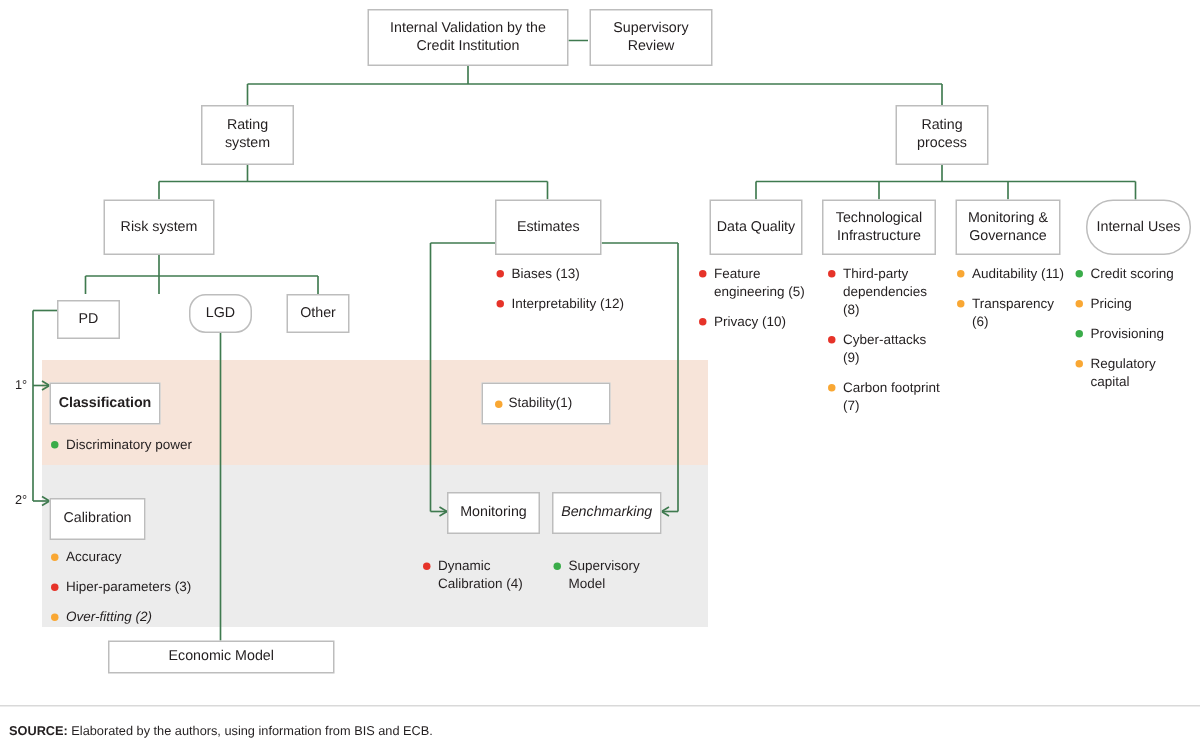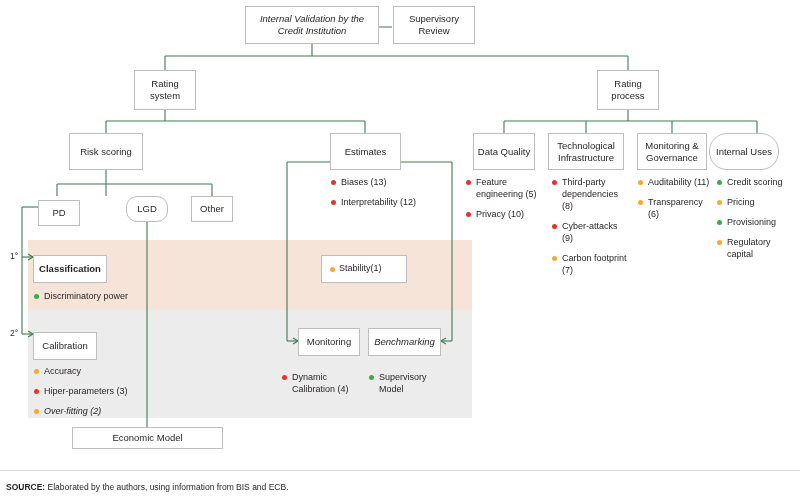--- a/index.html
+++ b/index.html
@@ -149,29 +149,29 @@
 
       <path d="M628,110 L628,121"></path>
       <path d="M504,121 L757,121"></path>
       <path d="M504,121 L504,133"></path>
       <path d="M586,121 L586,133"></path>
       <path d="M672,121 L672,133"></path>
       <path d="M757,121 L757,133"></path>
     </g>
   </svg>
 
-  <div class="box" id="box-internal-validation" style="left:245px; top:6px; width:134px; height:38px;font-style:italic;">Internal Validation by the Credit Institution</div>
+  <div class="box" id="box-internal-validation" style="left:245px; top:6px; width:134px; height:38px;">Internal Validation by the Credit Institution</div>
 
   <div class="box" id="box-supervisory-review" style="left:393px; top:6px; width:82px; height:38px;">Supervisory Review</div>
 
   <div class="box" id="box-rating-system" style="left:134px; top:70px; width:62px; height:40px;">Rating system</div>
 
   <div class="box" id="box-rating-process" style="left:597px; top:70px; width:62px; height:40px;">Rating process</div>
 
-  <div class="box" id="box-risk-factors" style="left:69px; top:133px; width:74px; height:37px;">Risk scoring</div>
+  <div class="box" id="box-risk-factors" style="left:69px; top:133px; width:74px; height:37px;">Risk system</div>
 
   <div class="box" id="box-estimates" style="left:330px; top:133px; width:71px; height:37px;">Estimates</div>
 
   <div class="box" id="box-pd" style="left:38px; top:200px; width:42px; height:26px;">PD</div>
 
   <div class="box" id="box-lgd" style="left:126px; top:196px; width:42px; height:26px;border-radius:11px;">LGD</div>
 
   <div class="box" id="box-other" style="left:191px; top:196px; width:42px; height:26px;">Other</div>
 
   <div class="box" id="box-classification" style="left:33px; top:255px; width:74px; height:28px;font-weight:bold;">Classification</div>
@@ -183,21 +183,21 @@
   <div class="box" id="box-economic-model" style="left:72px; top:427px; width:151px; height:22px;">Economic Model</div>
 
   <div class="box italic" id="box-benchmarking" style="left:368px; top:328px; width:73px; height:28px;">Benchmarking</div>
 
   <div class="box" id="box-data-quality" style="left:473px; top:133px; width:62px; height:37px;">Data Quality</div>
 
   <div class="box" id="box-tech-infrastructure" style="left:548px; top:133px; width:76px; height:37px;">Technological Infrastructure</div>
 
   <div class="box" id="box-monitoring" style="left:637px; top:133px; width:70px; height:37px;">Monitoring &amp; Governance</div>
 
-  <div class="box" id="box-internal-uses" style="left:709px; top:133px; width:70px; height:37px;border-radius:18px;">Internal Uses</div>
+  <div class="box" id="box-internal-uses" style="left:724px; top:133px; width:70px; height:37px;border-radius:18px;">Internal Uses</div>
 
   <div class="box" id="stability-box" style="left:321px; top:255px; width:86px; height:28px;">
     <span class="dot" id="stability-dot" style="background: rgb(249, 167, 51);"></span>
     <span>Stability(1)</span>
   </div>
 
   <div class="band-label" style="left:10px; top:251px;">1°</div>
   <div class="band-label" style="left:10px; top:328px;">2°</div>
 
   <div class="bullet-list" id="list-estimates" style="left:330px; top:176px; width:130px;">

